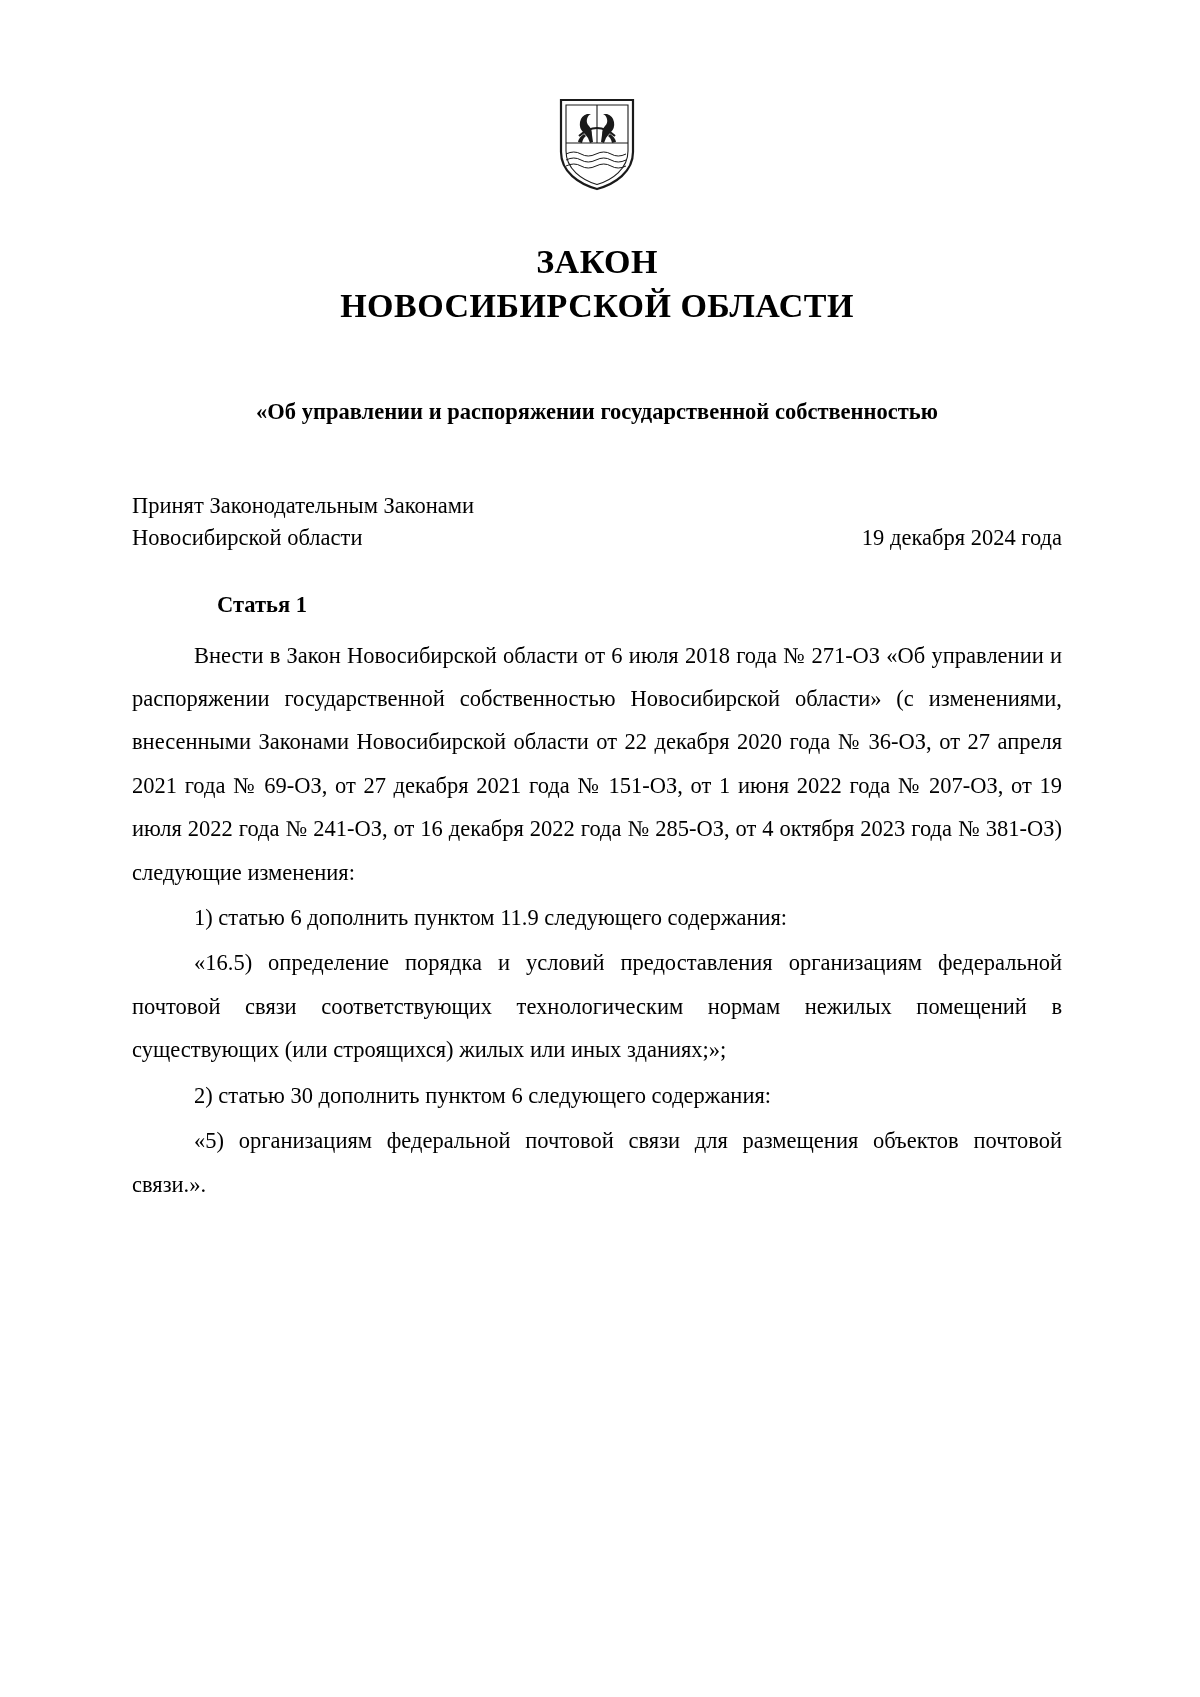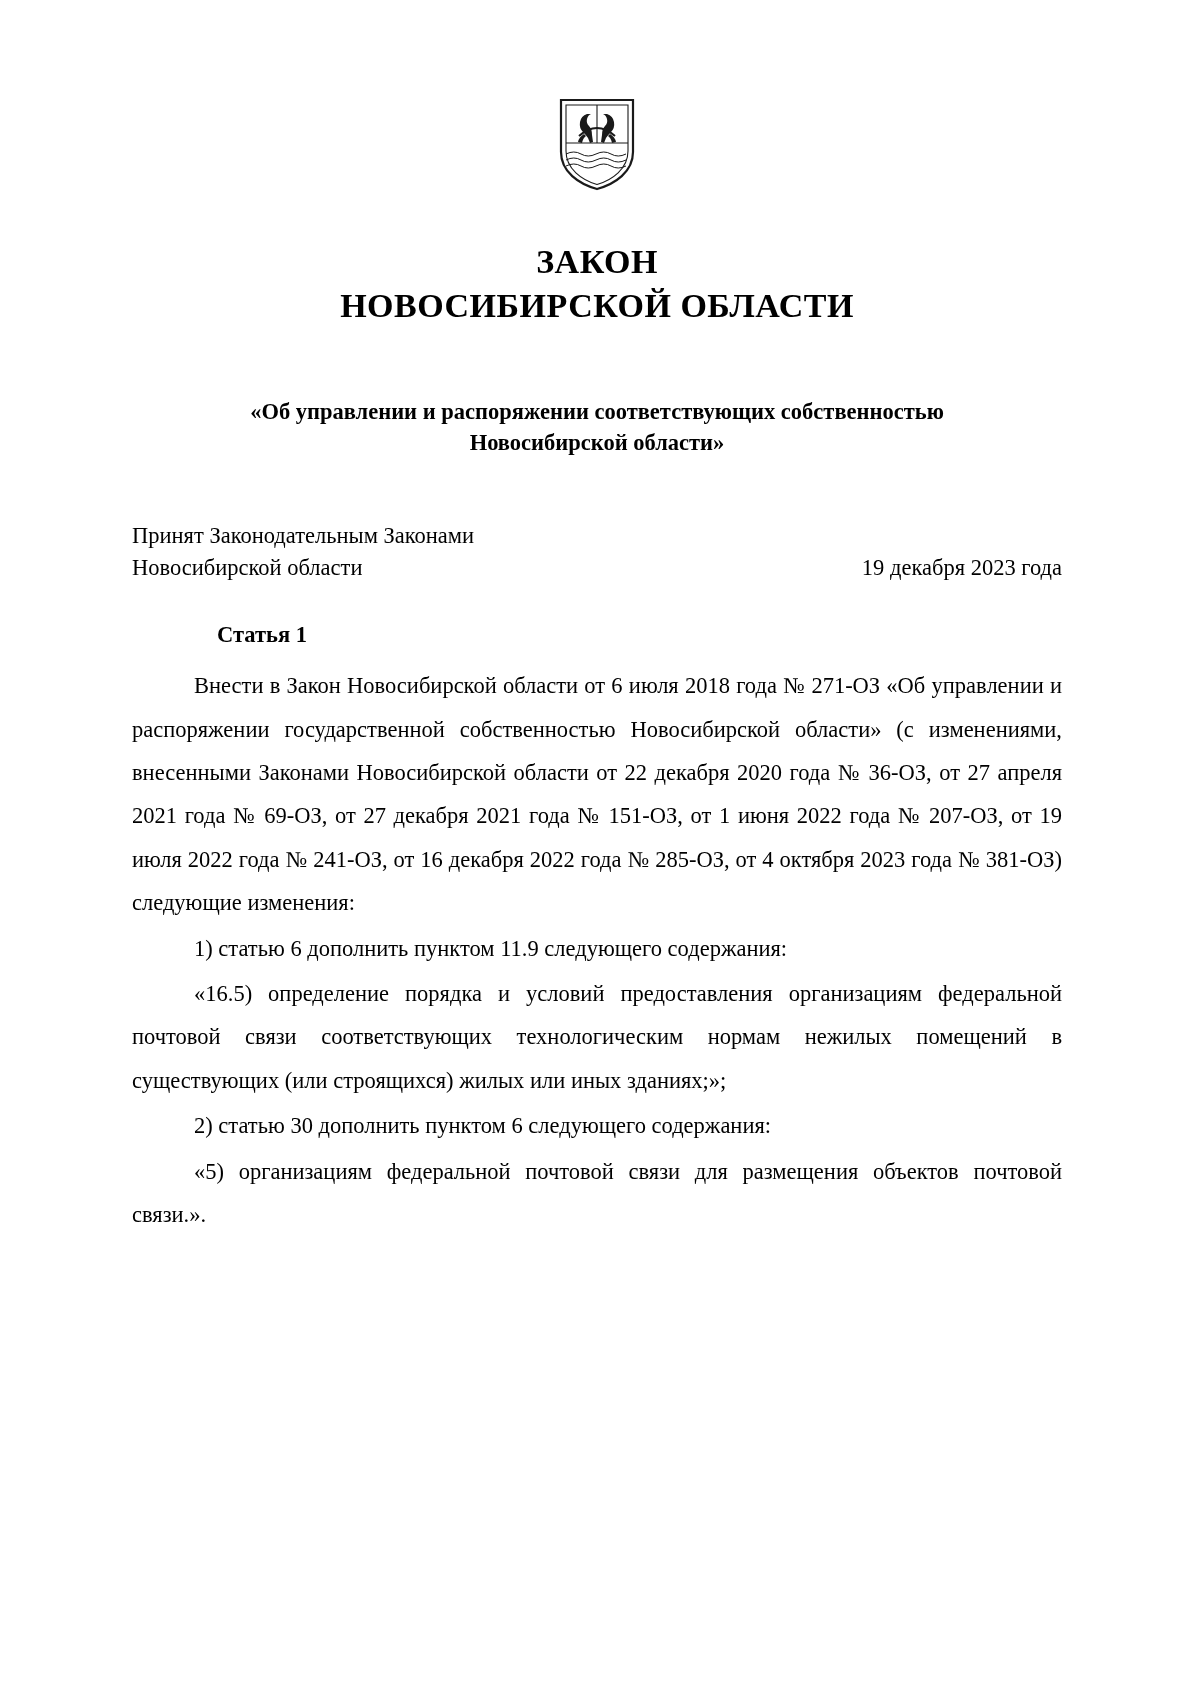--- a/index.html
+++ b/index.html
@@ -128,29 +128,28 @@
         <path d="M53 38 q5 3 6 8 l-4 1 q-1 -5 -4 -7 z" fill="#1a1a1a"></path>
       </svg>
     </div>
 
     <h1 class="law-title">
       <span>ЗАКОН</span>
       <span class="line2">НОВОСИБИРСКОЙ ОБЛАСТИ</span>
     </h1>
 
     <div class="doc-subject">
-      <span>«Об управлении и распоряжении соответствующих собственностью</span>
-      <span>Новосибирской области»</span>
+      <span>«Об управлении и распоряжении государственной собственностью</span>
     </div>
 
     <div class="adopt">
       <span class="ln">Принят Законодательным Законами</span>
       <div class="row2">
         <span>Новосибирской области</span>
-        <span>19 декабря 2023 года</span>
+        <span>19 декабря 2024 года</span>
       </div>
     </div>
 
     <div class="article-head">Статья 1</div>
 
     <p class="body first">Внести в Закон Новосибирской области от 6 июля 2018 года № 271-ОЗ «Об управлении и распоряжении государственной собственностью Новосибирской области» (с изменениями, внесенными Законами Новосибирской области от 22 декабря 2020 года № 36-ОЗ, от 27 апреля 2021 года № 69-ОЗ, от 27 декабря 2021 года № 151-ОЗ, от 1 июня 2022 года № 207-ОЗ, от 19 июля 2022 года № 241-ОЗ, от 16 декабря 2022 года № 285-ОЗ, от 4 октября 2023 года № 381-ОЗ) следующие изменения:</p>
     <p class="body gap">1) статью 6 дополнить пунктом 11.9 следующего содержания:</p>
     <p class="body gap">«16.5) определение порядка и условий предоставления организациям федеральной почтовой связи соответствующих технологическим нормам нежилых помещений в существующих (или строящихся) жилых или иных зданиях;»;</p>
     <p class="body gap">2) статью 30 дополнить пунктом 6 следующего содержания:</p>
     <p class="body gap">«5) организациям федеральной почтовой связи для размещения объектов почтовой связи.».</p>

